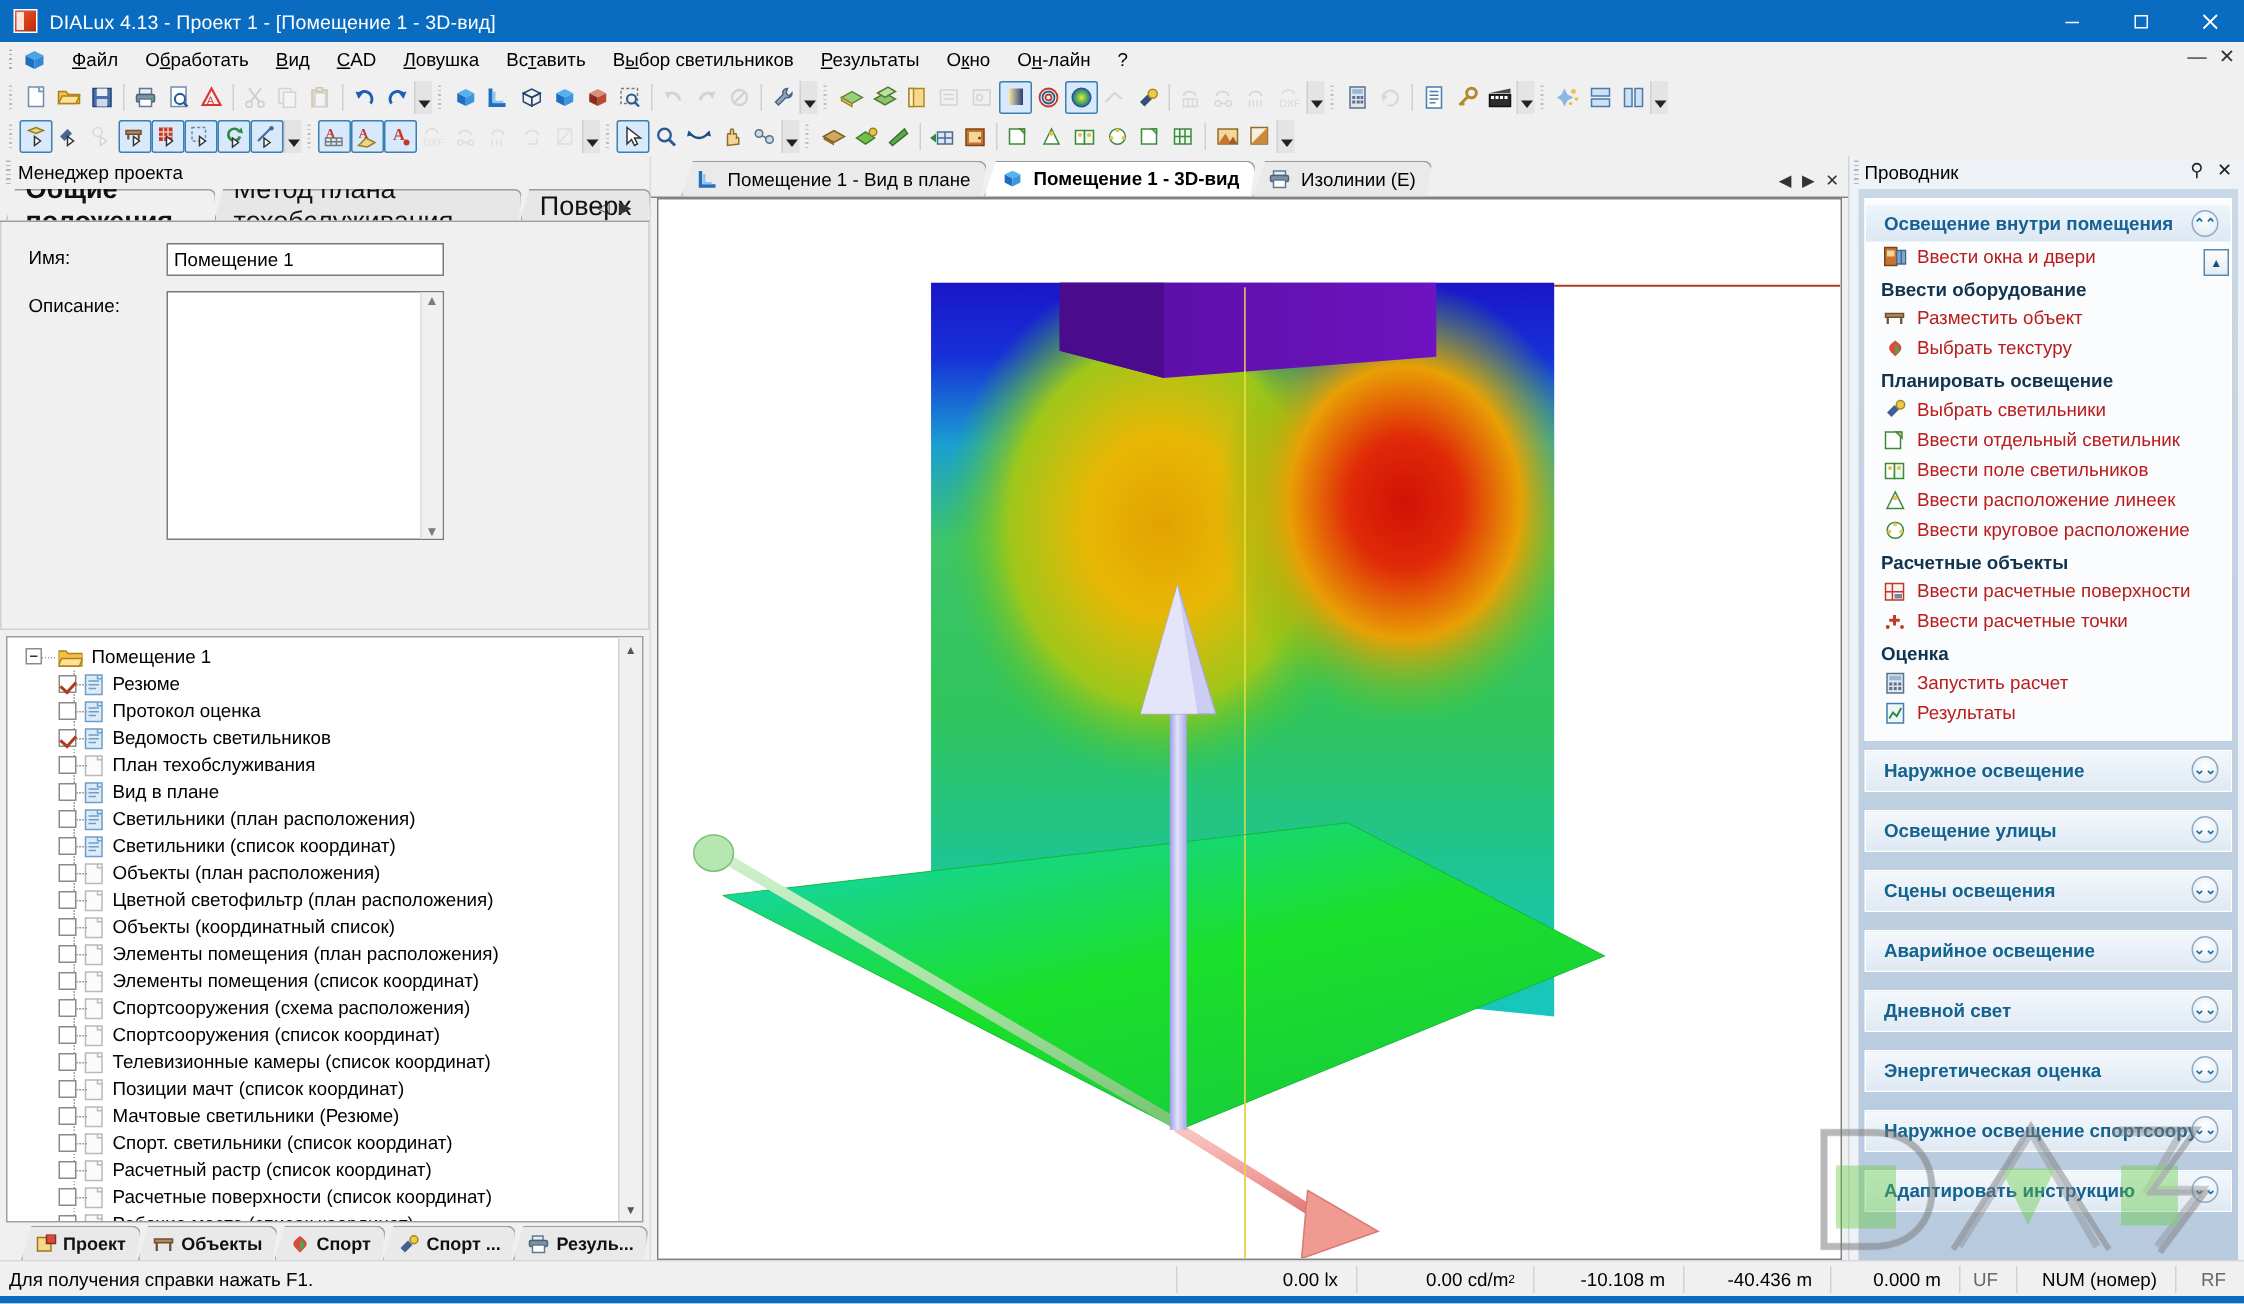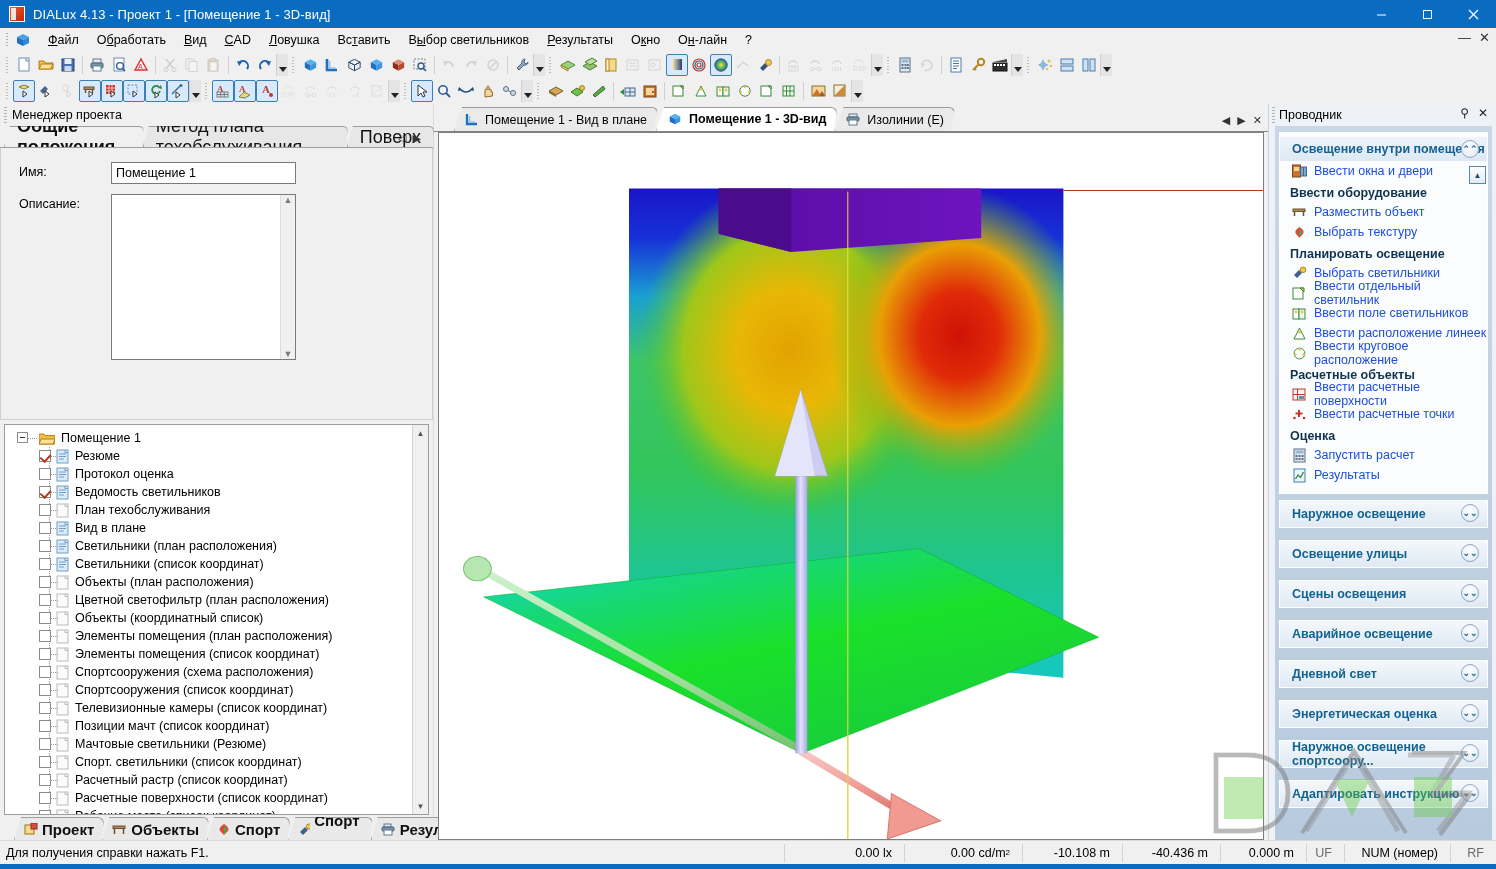--- a/index.html
+++ b/index.html
@@ -166,21 +166,21 @@
   .tree-sb {
     width:16px; background:#f0f0f0; border-left:1px solid #d4d4d4;
     display:flex;flex-direction:column;justify-content:space-between;align-items:center;
     padding:1px 0; flex:none;
   }
   .tree-sb .arr{ width:14px;height:14px;display:flex;align-items:center;justify-content:center;font-size:8px;color:#555;}
 
   .bottomtabs { display:flex; align-items:flex-end; height:25px; padding-left:14px; flex:none; }
   .btab {
     height:23px; padding:0 9px; display:flex;align-items:center;gap:4px;
-    font-size:15px; background:#e9e9e9; border:1px solid #9d9d9d;border-bottom:none;
+    font-size:12px; background:#e9e9e9; border:1px solid #9d9d9d;border-bottom:none;
     border-radius:6px 6px 0 0; margin-right:-2px; color:#111; font-weight:bold;
     clip-path: polygon(7px 0, 100% 0, calc(100% - 3px) 100%, 0 100%);
   }
 
   
   .center { flex:1; display:flex; flex-direction:column; min-width:0; background:#f0f0f0;}
   .doctabs {
     height:28px; flex:none; display:flex; align-items:flex-end; padding-left:20px;
     position:relative; border-bottom:1px solid #848484;
   }
@@ -193,21 +193,21 @@
   .dtab.sel { background:#fff; font-weight:bold; border-bottom:1px solid #fff; z-index:3; position:relative;}
   .doctabs .dt-nav { position:absolute; right:6px; bottom:4px; display:flex; gap:7px; font-size:11px; color:#333;}
 
   .viewport {
     flex:1; margin:0 4px 0 4px; border:1px solid #7e7e7e; background:#fff;
     position:relative; overflow:hidden;
   }
 
   
   .rightpanel {
-    width:228px; flex:none; display:flex;flex-direction:column;
+    width:264px; flex:none; display:flex;flex-direction:column;
     background:#eef2f6; border-left:1px solid #cdd6e0;
   }
   .rp-head {
     height:22px; display:flex;align-items:center;padding-left:10px;
     font-size:12.5px; position:relative;
   }
   .rp-head .grip{position:absolute;left:3px;top:3px;width:3px;height:16px;
      background: repeating-linear-gradient(to bottom,#b4b4b4 0 1px,transparent 1px 3px);}
   .rp-head .ctl{position:absolute;right:8px;top:2px;display:flex;gap:9px;font-size:12px;color:#222;}
   .rp-body{
@@ -220,21 +220,21 @@
     display:flex;align-items:center; height:24px; padding-left:12px;
     font-weight:bold; color:#156193; font-size:12.5px; position:relative;
   }
   .rp-chev{
     position:absolute;right:8px;top:3px;width:18px;height:18px;border-radius:50%;
     background:radial-gradient(circle at 50% 35%,#ffffff,#dde7f1);
     border:1px solid #8fa9c2; display:flex;align-items:center;justify-content:center;
     font-size:9px;color:#1a6ea8;
   }
   .rp-group{ font-weight:bold; color:#10344f; font-size:12.5px; padding:5px 0 2px 10px;}
-  .rp-item{ display:flex;align-items:center;gap:7px; height:20px; padding-left:12px; font-size:12.5px; color:#1d4ed8;}
+  .rp-item{ display:flex;align-items:center;gap:7px; height:20px; padding-left:12px; font-size:12.5px; color:#b91c1c;}
   .rp-ico{ width:15px;height:15px;flex:none; position:relative;}
   .rp-sec{
     background:linear-gradient(to bottom,#f3f8fc,#dfe9f3);
     height:28px; display:flex;align-items:center;padding-left:12px;
     font-weight:bold;color:#13628f;font-size:12.5px; margin-bottom:12px; position:relative;
     border:1px solid #ffffff;
   }
   .rp-scroll{
     position:absolute; right:6px; top:40px; width:17px;height:18px;
     background:linear-gradient(to bottom,#fdfdfd,#e3ebf2); border:1px solid #5b87ad;

